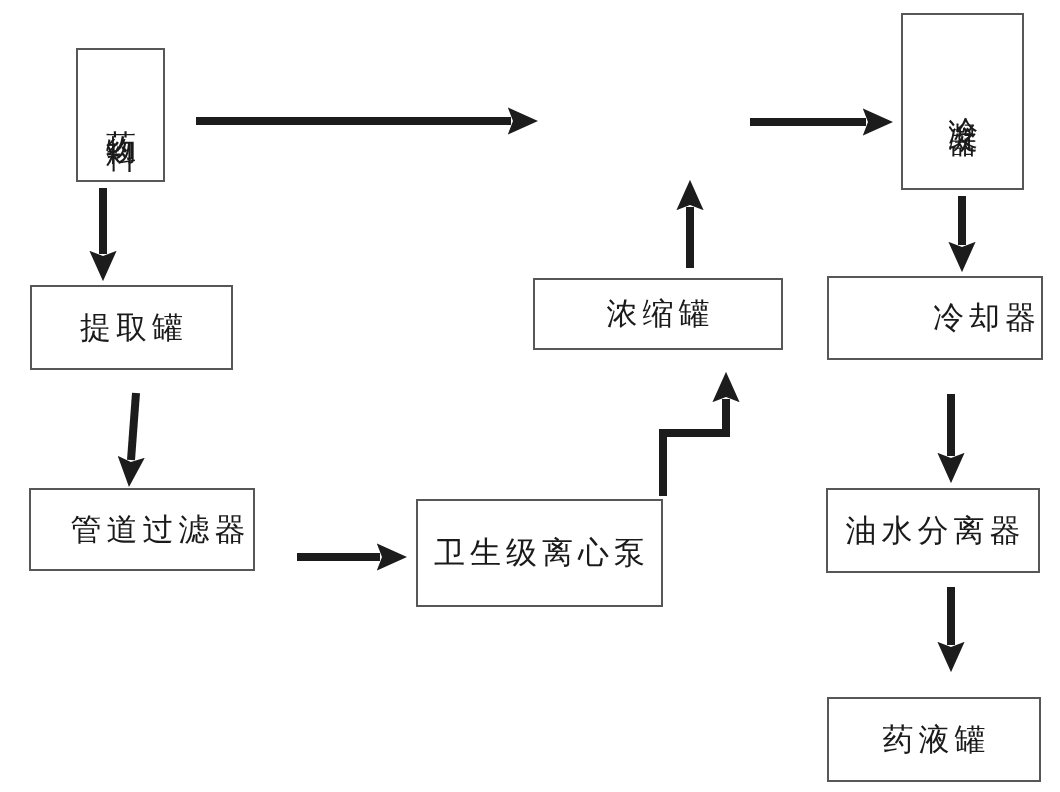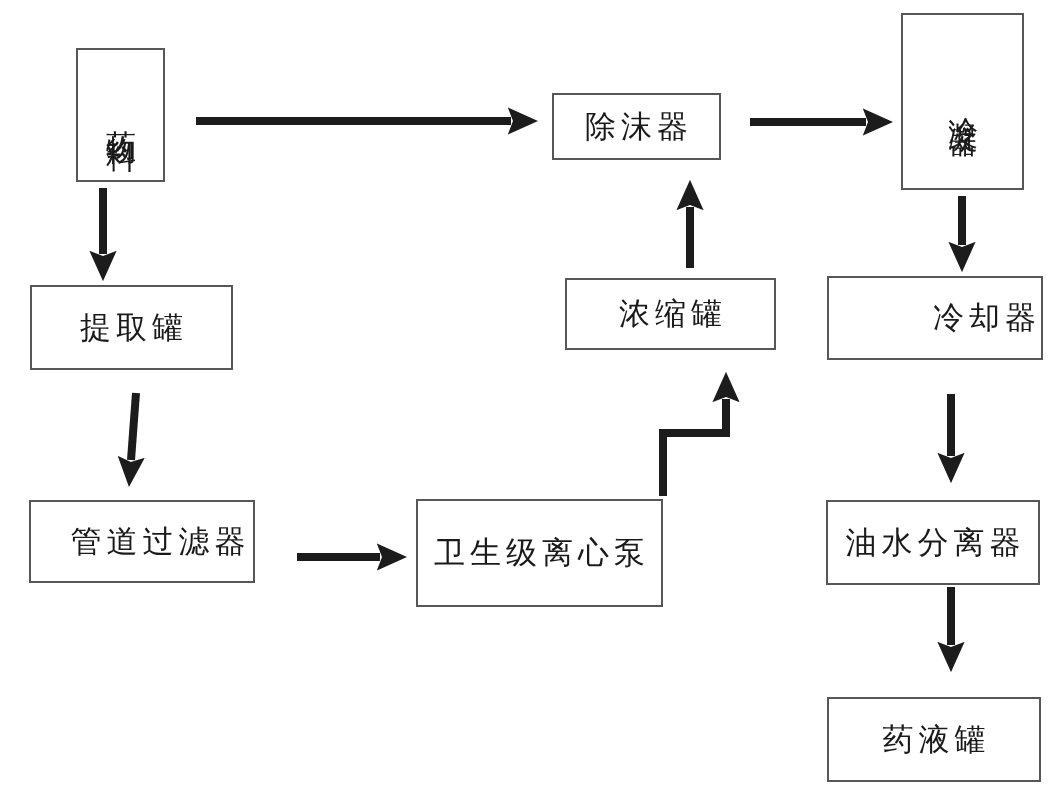--- a/index.html
+++ b/index.html
@@ -34,25 +34,25 @@
     writing-mode: vertical-rl;
     text-orientation: upright;
     letter-spacing: 6px;
     text-indent: 0;
   }
   
   .n-drug-material        { left: 76px;  top: 48px;  width: 89px;  height: 134px; font-size: 30px; }
   .n-demister             { left: 552px; top: 93px;  width: 169px; height: 67px;  }
   .n-condenser            { left: 901px; top: 13px;  width: 123px; height: 177px; font-size: 30px; }
   .n-extraction-tank      { left: 30px;  top: 285px; width: 203px; height: 85px;  }
-  .n-concentration-tank   { left: 533px; top: 278px; width: 211px; height: 72px; margin-left: 32px;  }
+  .n-concentration-tank   { left: 533px; top: 278px; width: 250px; height: 72px;  }
   .n-cooler               { left: 827px; top: 276px; width: 216px; height: 84px; justify-content: flex-end;  }
-  .n-pipeline-filter      { left: 29px;  top: 500px; width: 226px; height: 83px; padding-left: 32px;  }
+  .n-pipeline-filter      { left: 29px;  top: 488px; width: 226px; height: 83px; padding-left: 32px;  }
   .n-sanitary-pump        { left: 416px; top: 499px; width: 247px; height: 108px;  }
-  .n-oil-water-separator  { left: 826px; top: 488px; width: 214px; height: 85px; margin-top: 12px;  }
+  .n-oil-water-separator  { left: 826px; top: 488px; width: 214px; height: 85px;  }
   .n-liquid-medicine-tank { left: 827px; top: 697px; width: 214px; height: 85px; align-items: center;  }
   .arrow {
     stroke: #1c1c1c;
     stroke-width: 8;
     fill: none;
   }
 </style>
 </head>
 <body>
 
@@ -73,23 +73,20 @@
     <line class="arrow" x1="690" y1="268" x2="690" y2="207" marker-end="url(#ah)"></line>
     <line class="arrow" x1="962" y1="196" x2="962" y2="245" marker-end="url(#ah)"></line>
     <line class="arrow" x1="951" y1="394" x2="951" y2="456" marker-end="url(#ah)"></line>
     <line class="arrow" x1="951" y1="587" x2="951" y2="645" marker-end="url(#ah)"></line>
   </svg>
 
   <div class="node vertical n-drug-material">
     <span class="lbl">药物料</span>
   </div>
 
-  <div class="node n-demister">
-    <span class="lbl">除沫器</span>
-  </div>
 
   <div class="node vertical n-condenser">
     <span class="lbl">冷凝器</span>
   </div>
 
   <div class="node n-extraction-tank">
     <span class="lbl">提取罐</span>
   </div>
 
   <div class="node n-concentration-tank">

